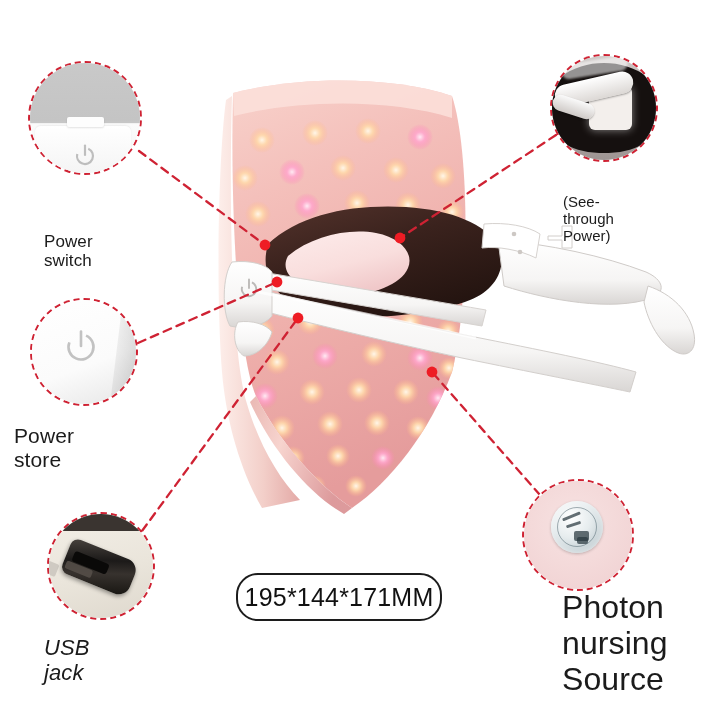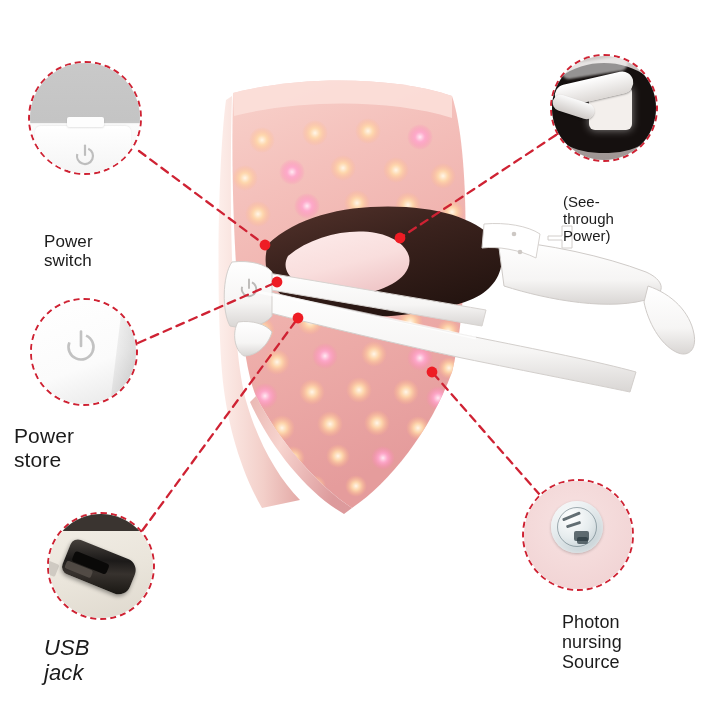--- a/index.html
+++ b/index.html
@@ -330,19 +330,22 @@
         <div class="pn-bg"></div>
         <div class="pn-mod">
           <div class="pn-ring"></div>
           <div class="pn-mark" style="left:22%;top:26%;width:36%;height:3px;transform:rotate(-22deg);"></div>
           <div class="pn-mark" style="left:28%;top:42%;width:30%;height:3px;transform:rotate(-18deg);"></div>
           <div class="pn-mark" style="left:44%;top:58%;width:30%;height:10px;border-radius:2px;"></div>
           <div class="pn-mark" style="left:50%;top:70%;width:22%;height:7px;border-radius:2px;"></div>
         </div>
       </div>
     </div>
-    <div class="clabel" style="left:562px;top:612px;font-size:18px;">Photon
+    <div class="clabel" style="left:562px;top:590px;font-size:32px;">Photon
 nursing
 Source</div>
   </div>
 
+  <div id="dim-pill">
+    <span>195*144*171MM</span>
+  </div>
 
 </div>
 
 </body></html>

